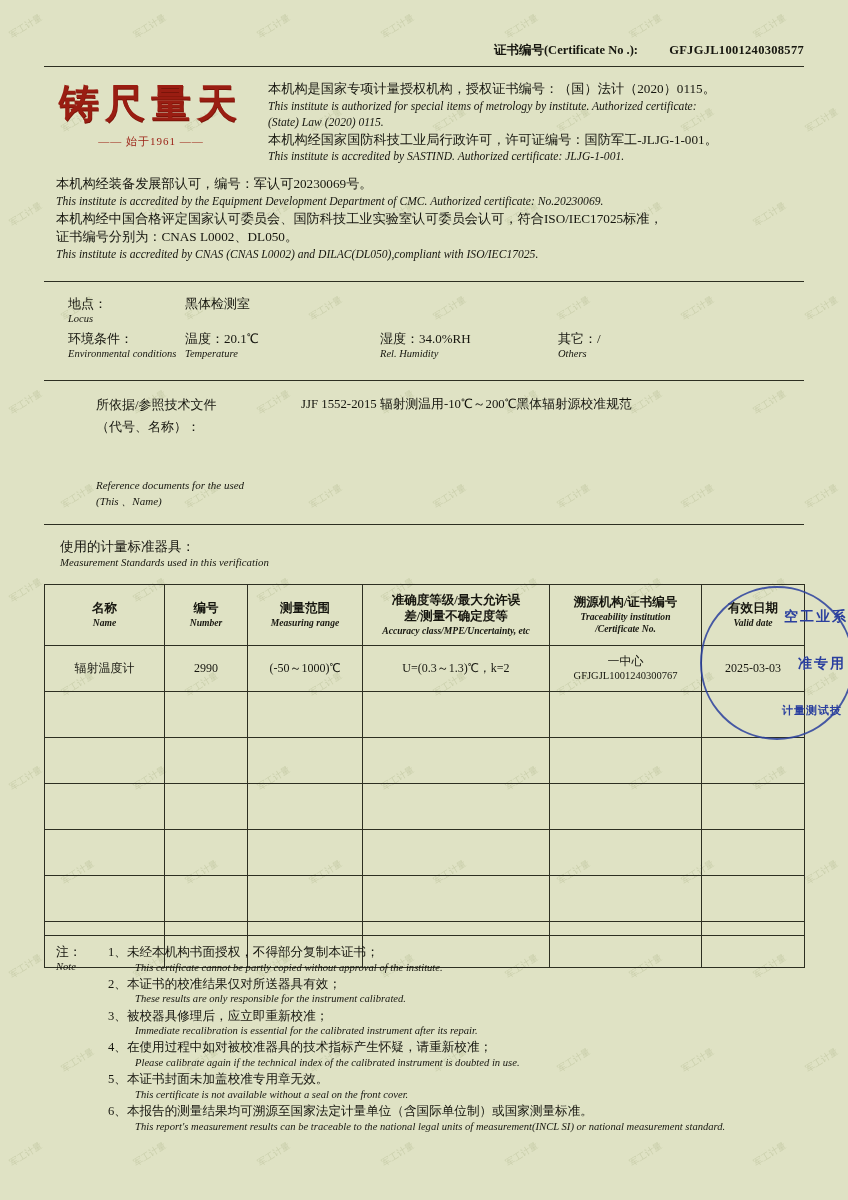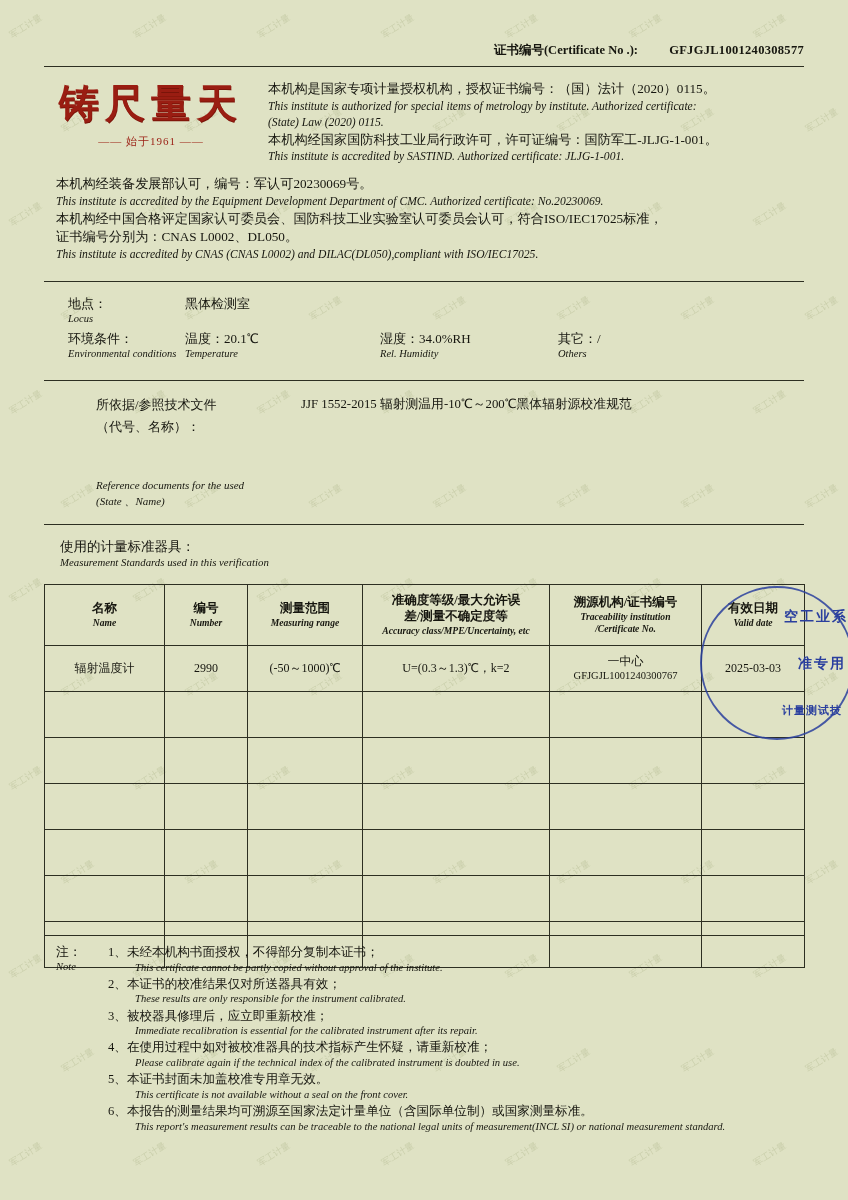--- a/index.html
+++ b/index.html
@@ -425,21 +425,21 @@
     <div class="refdocs">
       <div class="rd-line">
         <div class="rd-cn-left">所依据/参照技术文件</div>
         <div class="rd-cn-right">JJF 1552-2015  辐射测温用-10℃～200℃黑体辐射源校准规范</div>
       </div>
       <div class="rd-line">
         <div class="rd-cn-left">（代号、名称）：</div>
       </div>
       <div class="rd-en">
         <div>Reference documents for the used</div>
-        <div>(State 、Name)</div>
+        <div>(This 、Name)</div>
       </div>
     </div>
 
     <div class="rule" id="rule-mid3"></div>
 
     <div class="std-title">
       <div class="t-cn">使用的计量标准器具：</div>
       <div class="t-en">Measurement Standards used in this verification</div>
     </div>
 

